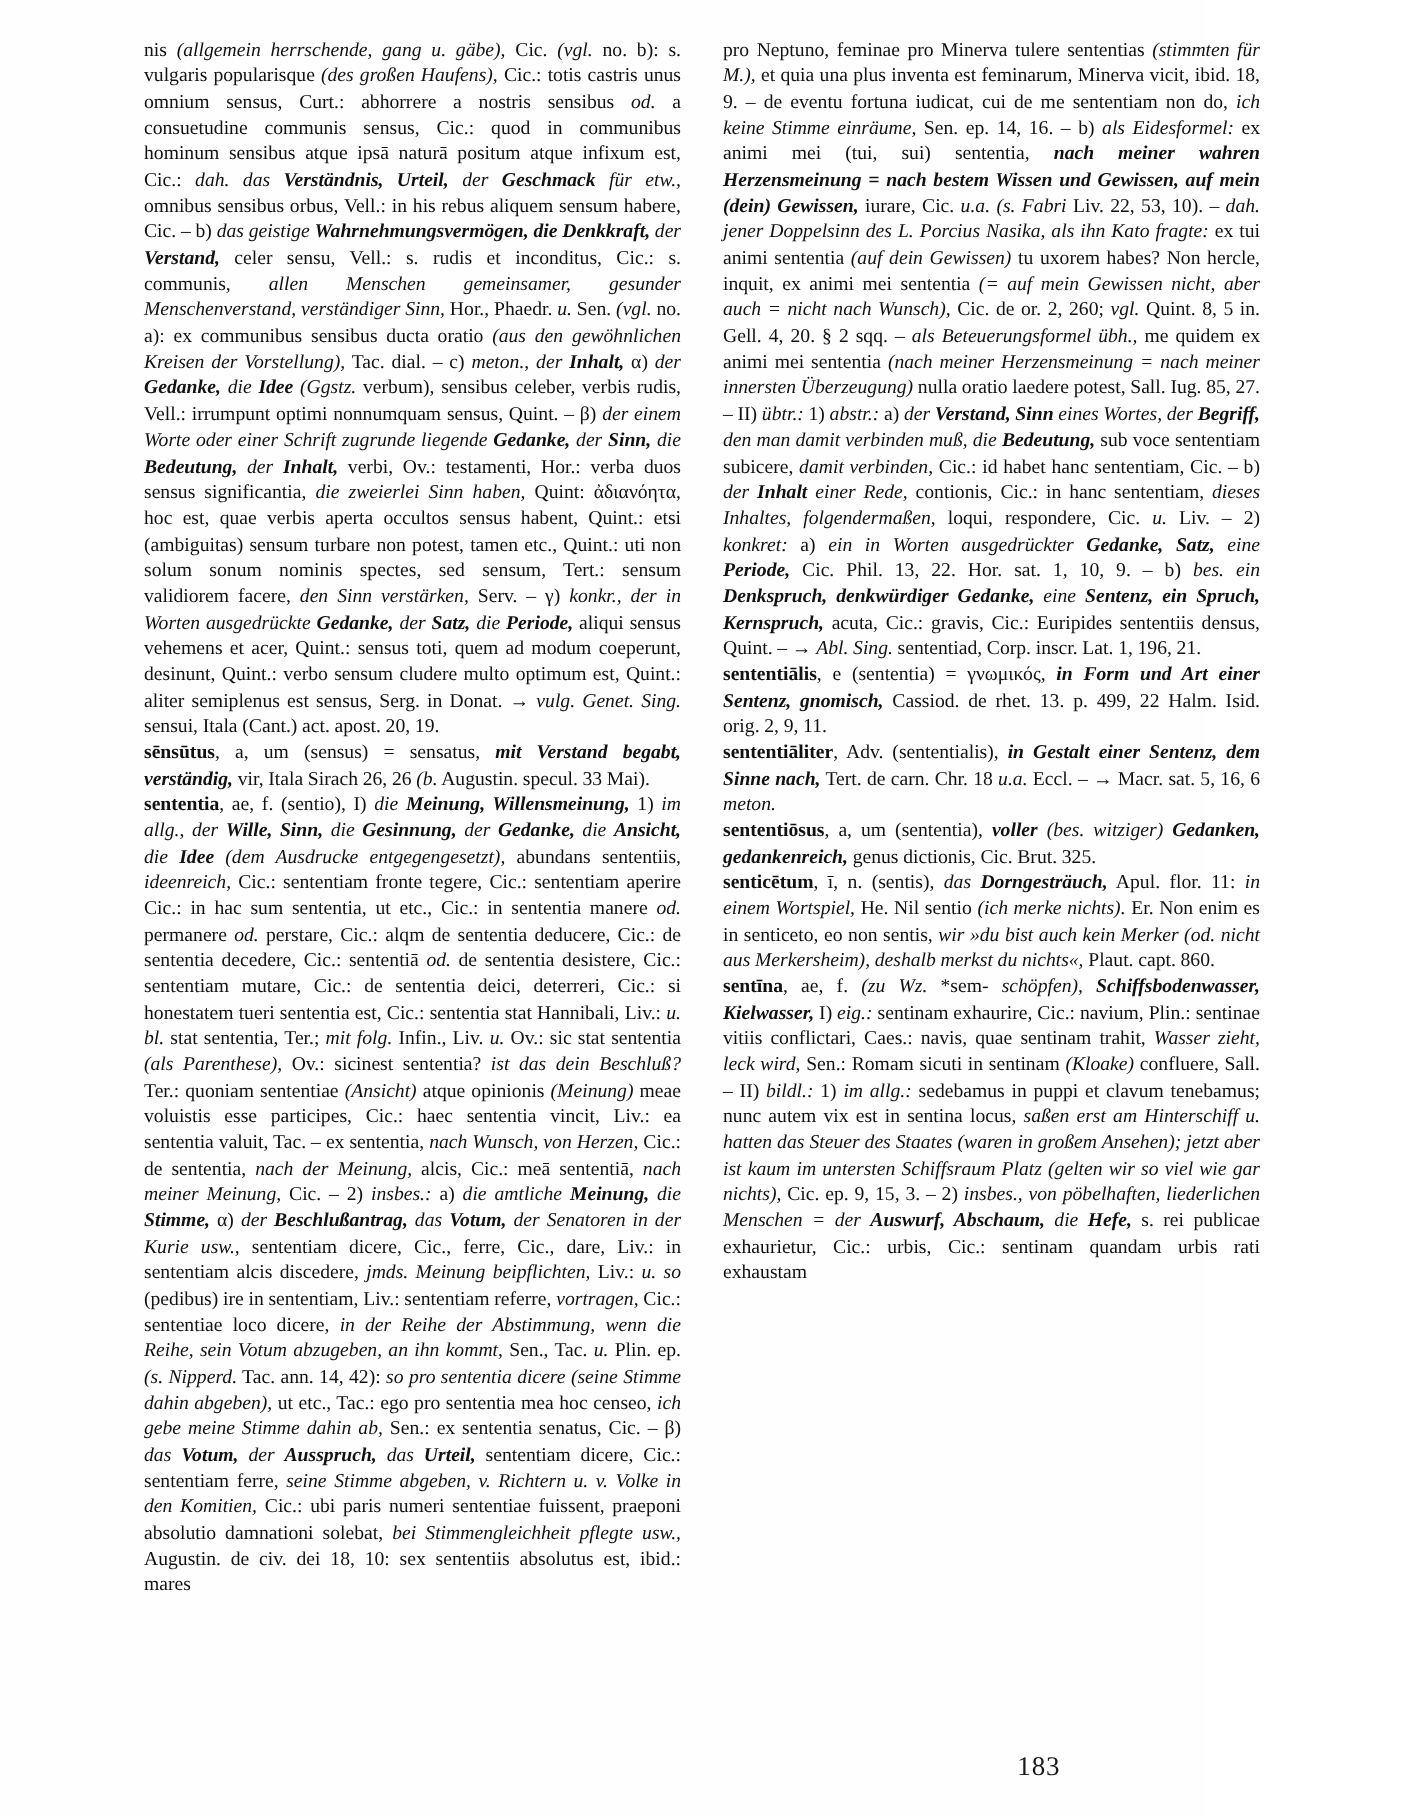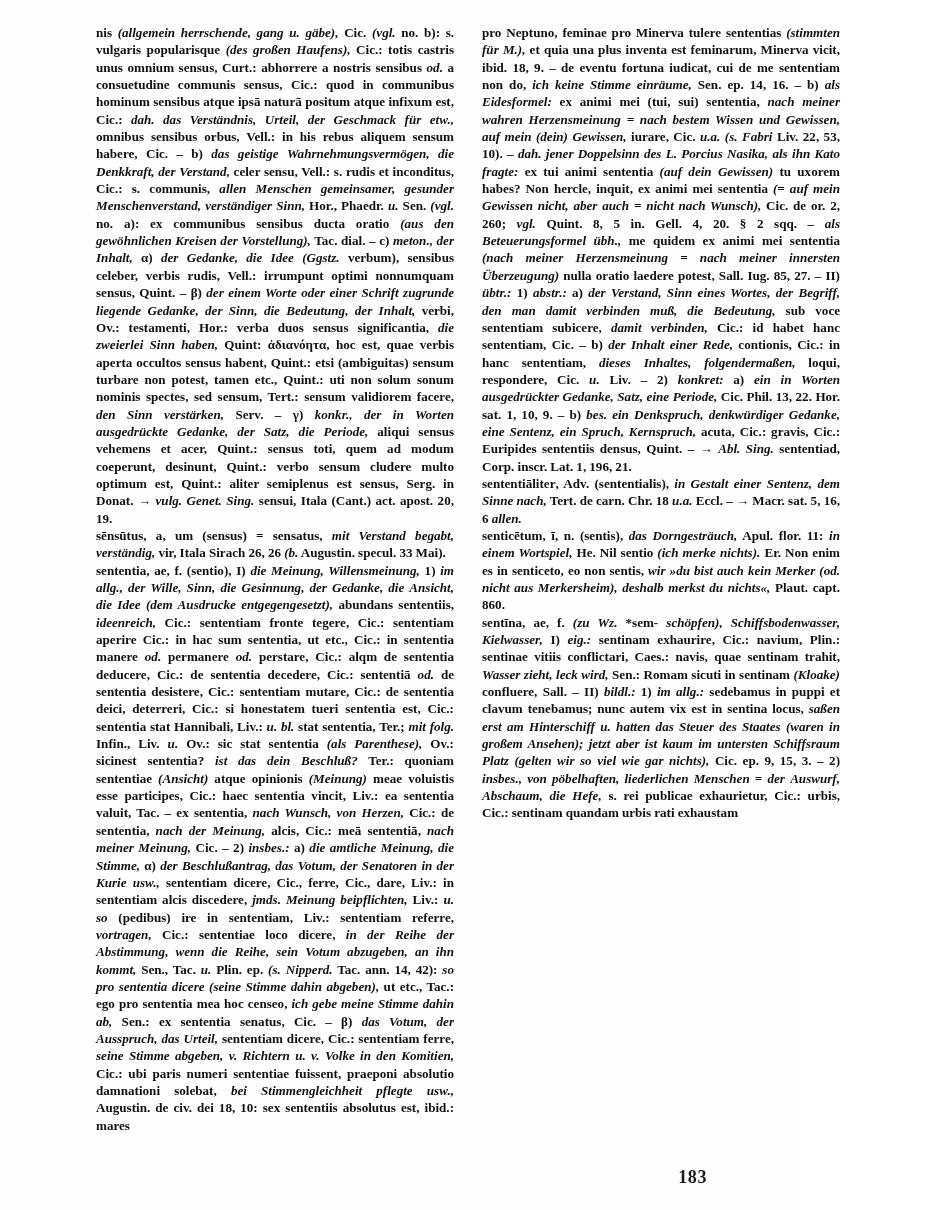--- a/index.html
+++ b/index.html
@@ -15,21 +15,20 @@
     font-family: "Liberation Serif", "DejaVu Serif", serif;
     color: #111111;
     overflow: hidden;
   }
   .page {
     position: absolute;
     left: 0; top: 0;
     width: 803px;
     height: 1210px;
     background: #fefefe;
-    font-weight: bold;
   }
   .columns {
     position: absolute;
     left: 96px;
     top: 24px;
     width: 744px;
     height: 1136px;
     display: flex;
     gap: 28px;
   }
@@ -70,21 +69,23 @@
   <div class="columns">
 
     <div class="col">
       <p class="entry">nis <i>(allgemein herrschende, gang u. gäbe),</i> Cic. <i>(vgl.</i> no. b): s. vulgaris popularisque <i>(des großen Haufens),</i> Cic.: totis castris unus omnium sensus, Curt.: abhorrere a nostris sensibus <i>od.</i> a consuetudine communis sensus, Cic.: quod in communibus hominum sensibus atque ipsā naturā positum atque infixum est, Cic.: <i>dah. das <b>Verständnis, Urteil,</b> der <b>Geschmack</b> für etw.,</i> omnibus sensibus orbus, Vell.: in his rebus aliquem sensum habere, Cic. – b) <i>das geistige <b>Wahrnehmungsvermögen, die <span class="hwb">Denkkraft,</span></b> der <b>Verstand,</b></i> celer sensu, Vell.: s. rudis et inconditus, Cic.: s. communis, <i>allen Menschen gemeinsamer, gesunder Menschenverstand, verständiger Sinn,</i> Hor., Phaedr. <i>u.</i> Sen. <i>(vgl.</i> no. a): ex communibus sensibus ducta oratio <i>(aus den gewöhnlichen Kreisen der Vorstellung),</i> Tac. dial. – c) <i>meton., der <b>Inhalt,</b></i> α) <i>der <b>Gedanke,</b> die <b>Idee</b> (Ggstz.</i> verbum), sensibus celeber, verbis rudis, Vell.: irrumpunt optimi nonnumquam sensus, Quint. – β) <i>der einem Worte oder einer Schrift zugrunde liegende <b>Gedanke,</b> der <b>Sinn,</b> die <b>Bedeutung,</b> der <b>Inhalt,</b></i> verbi, Ov.: testamenti, Hor.: verba duos sensus significantia, <i>die zweierlei Sinn haben,</i> Quint: ἀδιανόητα, hoc est, quae verbis aperta occultos sensus habent, Quint.: etsi (ambiguitas) sensum turbare non potest, tamen etc., Quint.: uti non solum sonum nominis spectes, sed sensum, Tert.: sensum validiorem facere, <i>den Sinn verstärken,</i> Serv. – γ) <i>konkr., der in Worten ausgedrückte <b>Gedanke,</b> der <b>Satz,</b> die <b>Periode,</b></i> aliqui sensus vehemens et acer, Quint.: sensus toti, quem ad modum coeperunt, desinunt, Quint.: verbo sensum cludere multo optimum est, Quint.: aliter semiplenus est sensus, Serg. in Donat. → <i>vulg. Genet. Sing.</i> sensui, Itala (Cant.) act. apost. 20, 19.</p>
       <p class="entry"><b>sēnsūtus</b>, a, um (sensus) = sensatus, <b><i>mit Verstand begabt, verständig,</i></b> vir, Itala Sirach 26, 26 <i>(b.</i> Augustin. specul. 33 Mai).</p>
       <p class="entry"><b>sententia</b>, ae, f. (sentio), I) <i>die <b>Meinung, Willensmeinung,</b></i> 1) <i>im allg., der <b>Wille, Sinn,</b> die <b>Gesinnung,</b> der <b>Gedanke,</b> die <b>Ansicht,</b> die <b>Idee</b> (dem Ausdrucke entgegengesetzt),</i> abundans sententiis, <i>ideenreich,</i> Cic.: sententiam fronte tegere, Cic.: sententiam aperire Cic.: in hac sum sententia, ut etc., Cic.: in sententia manere <i>od.</i> permanere <i>od.</i> perstare, Cic.: alqm de sententia deducere, Cic.: de sententia decedere, Cic.: sententiā <i>od.</i> de sententia desistere, Cic.: sententiam mutare, Cic.: de sententia deici, deterreri, Cic.: si honestatem tueri sententia est, Cic.: sententia stat Hannibali, Liv.: <i>u. bl.</i> stat sententia, Ter.; <i>mit folg.</i> Infin., Liv. <i>u.</i> Ov.: sic stat sententia <i>(als Parenthese),</i> Ov.: sicinest sententia? <i>ist das dein Beschluß?</i> Ter.: quoniam sententiae <i>(Ansicht)</i> atque opinionis <i>(Meinung)</i> meae voluistis esse participes, Cic.: haec sententia vincit, Liv.: ea sententia valuit, Tac. – ex sententia, <i>nach Wunsch, von Herzen,</i> Cic.: de sententia, <i>nach der Meinung,</i> alcis, Cic.: meā sententiā, <i>nach meiner Meinung,</i> Cic. – 2) <i>insbes.:</i> a) <i>die amtliche <b>Meinung,</b> die <b>Stimme,</b></i> α) <i>der <b>Beschlußantrag,</b> das <b>Votum,</b> der Senatoren in der Kurie usw.,</i> sententiam dicere, Cic., ferre, Cic., dare, Liv.: in sententiam alcis discedere, <i>jmds. Meinung beipflichten,</i> Liv.: <i>u. so</i> (pedibus) ire in sententiam, Liv.: sententiam referre, <i>vortragen,</i> Cic.: sententiae loco dicere, <i>in der Reihe der Abstimmung, wenn die Reihe, sein Votum abzugeben, an ihn kommt,</i> Sen., Tac. <i>u.</i> Plin. ep. <i>(s. Nipperd.</i> Tac. ann. 14, 42): <i>so pro sententia dicere (seine Stimme dahin abgeben),</i> ut etc., Tac.: ego pro sententia mea hoc censeo, <i>ich gebe meine Stimme dahin ab,</i> Sen.: ex sententia senatus, Cic. – β) <i>das <b>Votum,</b> der <b>Ausspruch,</b> das <b>Urteil,</b></i> sententiam dicere, Cic.: sententiam ferre, <i>seine Stimme abgeben, v. Richtern u. v. Volke in den Komitien,</i> Cic.: ubi paris numeri sententiae fuissent, praeponi absolutio damnationi solebat, <i>bei Stimmengleichheit pflegte usw.,</i> Augustin. de civ. dei 18, 10: sex sententiis absolutus est, ibid.: mares</p>
     </div>
 
     <div class="col">
       <p class="entry">pro Neptuno, feminae pro Minerva tulere sententias <i>(stimmten für M.),</i> et quia una plus inventa est feminarum, Minerva vicit, ibid. 18, 9. – de eventu fortuna iudicat, cui de me sententiam non do, <i>ich keine Stimme einräume,</i> Sen. ep. 14, 16. – b) <i>als Eidesformel:</i> ex animi mei (tui, sui) sententia, <b><i>nach meiner wahren Herzensmeinung = nach bestem Wissen und Gewissen, auf mein (dein) Gewissen,</i></b> iurare, Cic. <i>u.a. (s. Fabri</i> Liv. 22, 53, 10). – <i>dah. jener Doppelsinn des L. Porcius Nasika, als ihn Kato fragte:</i> ex tui animi sententia <i>(auf dein Gewissen)</i> tu uxorem habes? Non hercle, inquit, ex animi mei sententia <i>(= auf mein Gewissen nicht, aber auch = nicht nach Wunsch),</i> Cic. de or. 2, 260; <i>vgl.</i> Quint. 8, 5 in. Gell. 4, 20. § 2 sqq. – <i>als Beteuerungsformel übh.,</i> me quidem ex animi mei sententia <i>(nach meiner Herzensmeinung = nach meiner innersten Überzeugung)</i> nulla oratio laedere potest, Sall. Iug. 85, 27. – II) <i>übtr.:</i> 1) <i>abstr.:</i> a) <i>der <b>Verstand, Sinn</b> eines Wortes, der <b>Begriff,</b> den man damit verbinden muß, die <b>Bedeutung,</b></i> sub voce sententiam subicere, <i>damit verbinden,</i> Cic.: id habet hanc sententiam, Cic. – b) <i>der <b>Inhalt</b> einer Rede,</i> contionis, Cic.: in hanc sententiam, <i>dieses Inhaltes, folgendermaßen,</i> loqui, respondere, Cic. <i>u.</i> Liv. – 2) <i>konkret:</i> a) <i>ein in Worten ausgedrückter <b>Gedanke, Satz,</b> eine <b>Periode,</b></i> Cic. Phil. 13, 22. Hor. sat. 1, 10, 9. – b) <i>bes. ein <b>Denkspruch, denkwürdiger Gedanke,</b> eine <b>Sentenz, ein Spruch, Kernspruch,</b></i> acuta, Cic.: gravis, Cic.: Euripides sententiis densus, Quint. – → <i>Abl. Sing.</i> sententiad, Corp. inscr. Lat. 1, 196, 21.</p>
-      <p class="entry"><b>sententiāliter</b>, Adv. (sententialis), <b><i>in Gestalt einer Sentenz, dem Sinne nach,</i></b> Tert. de carn. Chr. 18 <i>u.a.</i> Eccl. – → Macr. sat. 5, 16, 6 <i>allen.</i></p>
+      <p class="entry"><b>sententiālis</b>, e (sententia) = γνωμικός, <b><i>in Form und Art einer Sentenz, gnomisch,</i></b> Cassiod. de rhet. 13. p. 499, 22 Halm. Isid. orig. 2, 9, 11.</p>
+      <p class="entry"><b>sententiāliter</b>, Adv. (sententialis), <b><i>in Gestalt einer Sentenz, dem Sinne nach,</i></b> Tert. de carn. Chr. 18 <i>u.a.</i> Eccl. – → Macr. sat. 5, 16, 6 <i>meton.</i></p>
+      <p class="entry"><b>sententiōsus</b>, a, um (sententia), <b><i>voller</i></b> <i>(bes. witziger)</i> <b><i>Gedanken, gedankenreich,</i></b> genus dictionis, Cic. Brut. 325.</p>
       <p class="entry"><b>senticētum</b>, ī, n. (sentis), <i>das <b>Dorngesträuch,</b></i> Apul. flor. 11: <i>in einem Wortspiel,</i> He. Nil sentio <i>(ich merke nichts).</i> Er. Non enim es in senticeto, eo non sentis, <i>wir »du bist auch kein Merker (od. nicht aus Merkersheim), deshalb merkst du nichts«,</i> Plaut. capt. 860.</p>
       <p class="entry"><b>sentīna</b>, ae, f. <i>(zu Wz.</i> *sem- <i>schöpfen),</i> <b><i>Schiffsbodenwasser, Kielwasser,</i></b> I) <i>eig.:</i> sentinam exhaurire, Cic.: navium, Plin.: sentinae vitiis conflictari, Caes.: navis, quae sentinam trahit, <i>Wasser zieht, leck wird,</i> Sen.: Romam sicuti in sentinam <i>(Kloake)</i> confluere, Sall. – II) <i>bildl.:</i> 1) <i>im allg.:</i> sedebamus in puppi et clavum tenebamus; nunc autem vix est in sentina locus, <i>saßen erst am Hinterschiff u. hatten das Steuer des Staates (waren in großem Ansehen); jetzt aber ist kaum im untersten Schiffsraum Platz (gelten wir so viel wie gar nichts),</i> Cic. ep. 9, 15, 3. – 2) <i>insbes., von pöbelhaften, liederlichen Menschen = der <b>Auswurf, Abschaum,</b> die <b>Hefe,</b></i> s. rei publicae exhaurietur, Cic.: urbis, Cic.: sentinam quandam urbis rati exhaustam</p>
     </div>
 
   </div>
 
   <div class="folio">183</div>
 
 </div>
 

